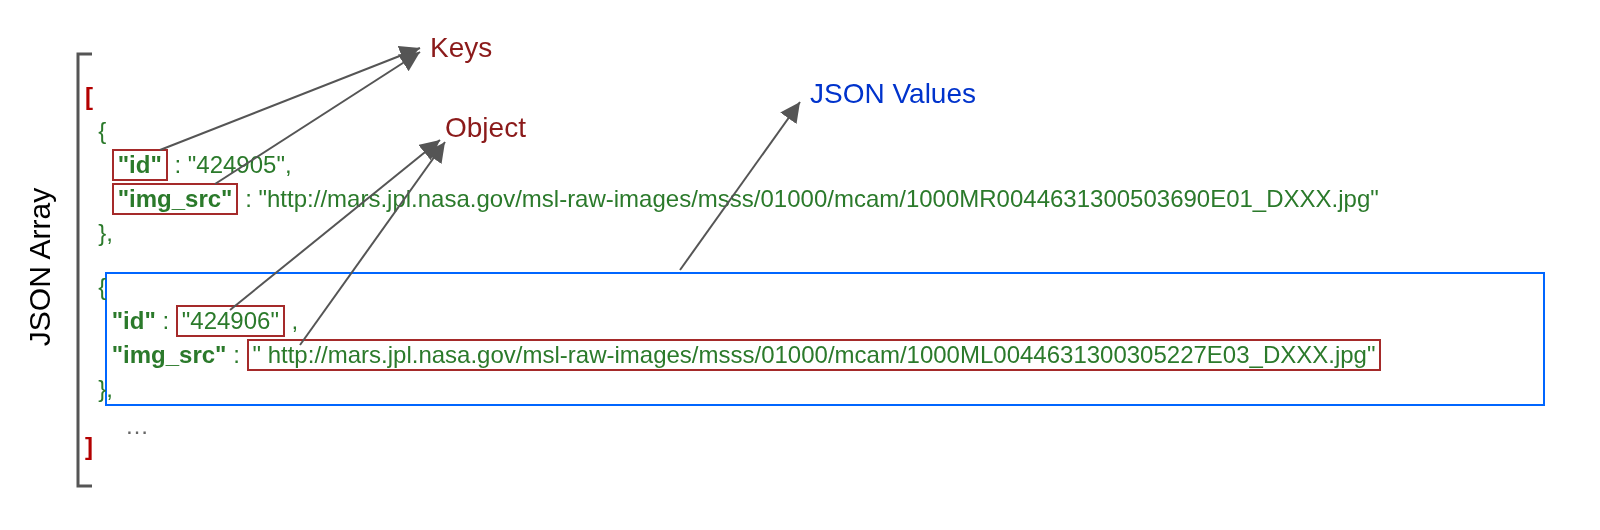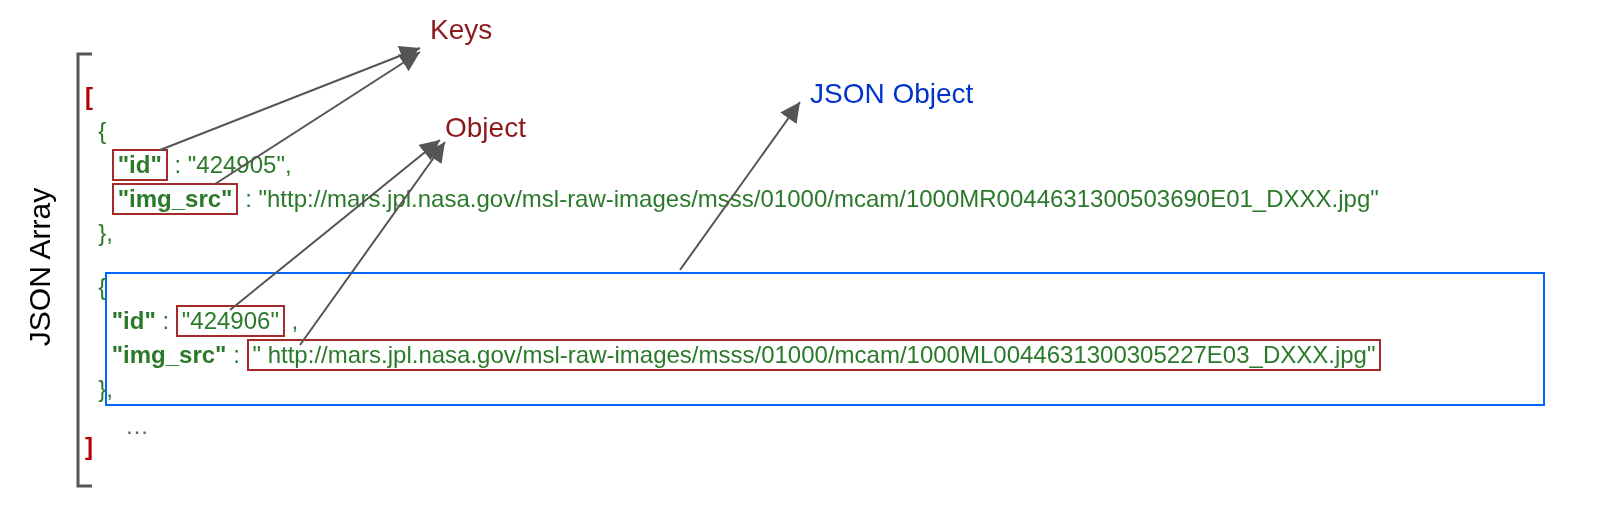--- a/index.html
+++ b/index.html
@@ -74,21 +74,21 @@
     border: 2px solid #0066ff;
     background: transparent;
     box-sizing: border-box;
   }
 
   
   .label {
     position: absolute;
     font-size: 28px;
   }
-  .label-keys   { left: 430px; top: 14px;  color: #8b1a1a; }
+  .label-keys   { left: 430px; top: 32px;  color: #8b1a1a; }
   .label-values { left: 445px; top: 112px; color: #8b1a1a; }
   .label-jobj   { left: 810px; top: 78px;  color: #0033cc; }
 
   .arrows {
     position: absolute;
     left: 0;
     top: 0;
     width: 1600px;
     height: 530px;
     pointer-events: none;
@@ -116,21 +116,21 @@
     </svg>
   </div>
 
   <div class="label label-keys">
     <span>Keys</span>
   </div>
   <div class="label label-values">
     <span>Object</span>
   </div>
   <div class="label label-jobj">
-    <span>JSON Object</span>
+    <span>JSON Values</span>
   </div>
 
   <div class="json-object-box"></div>
 
   <div class="code-area">
 
     <div class="code-line">
       <span class="red">[</span>
     </div>
 

